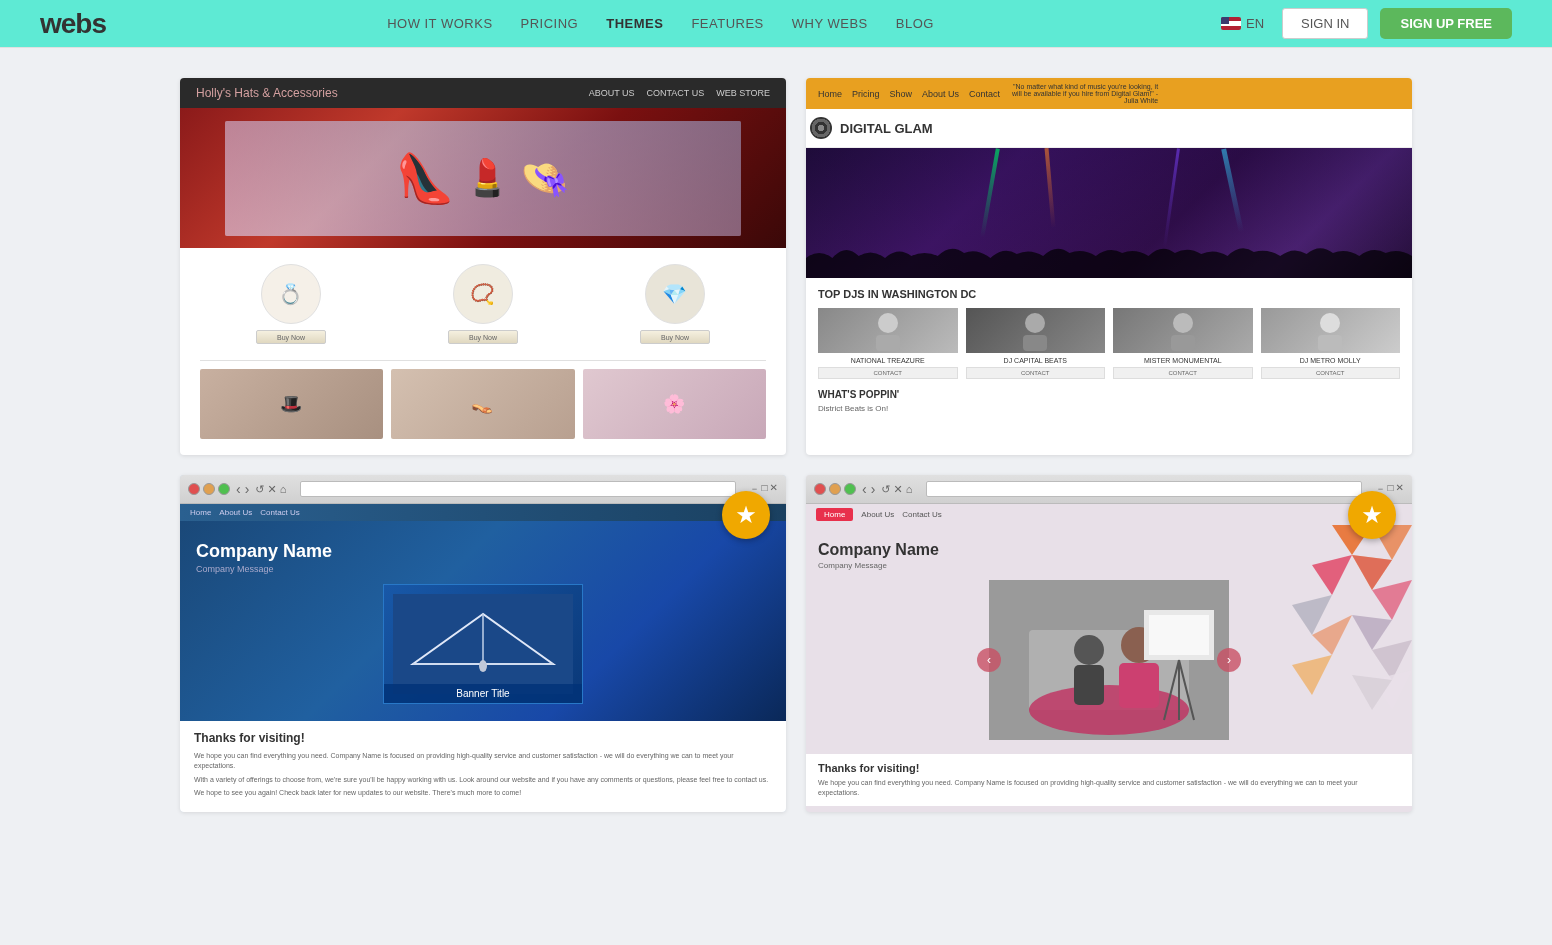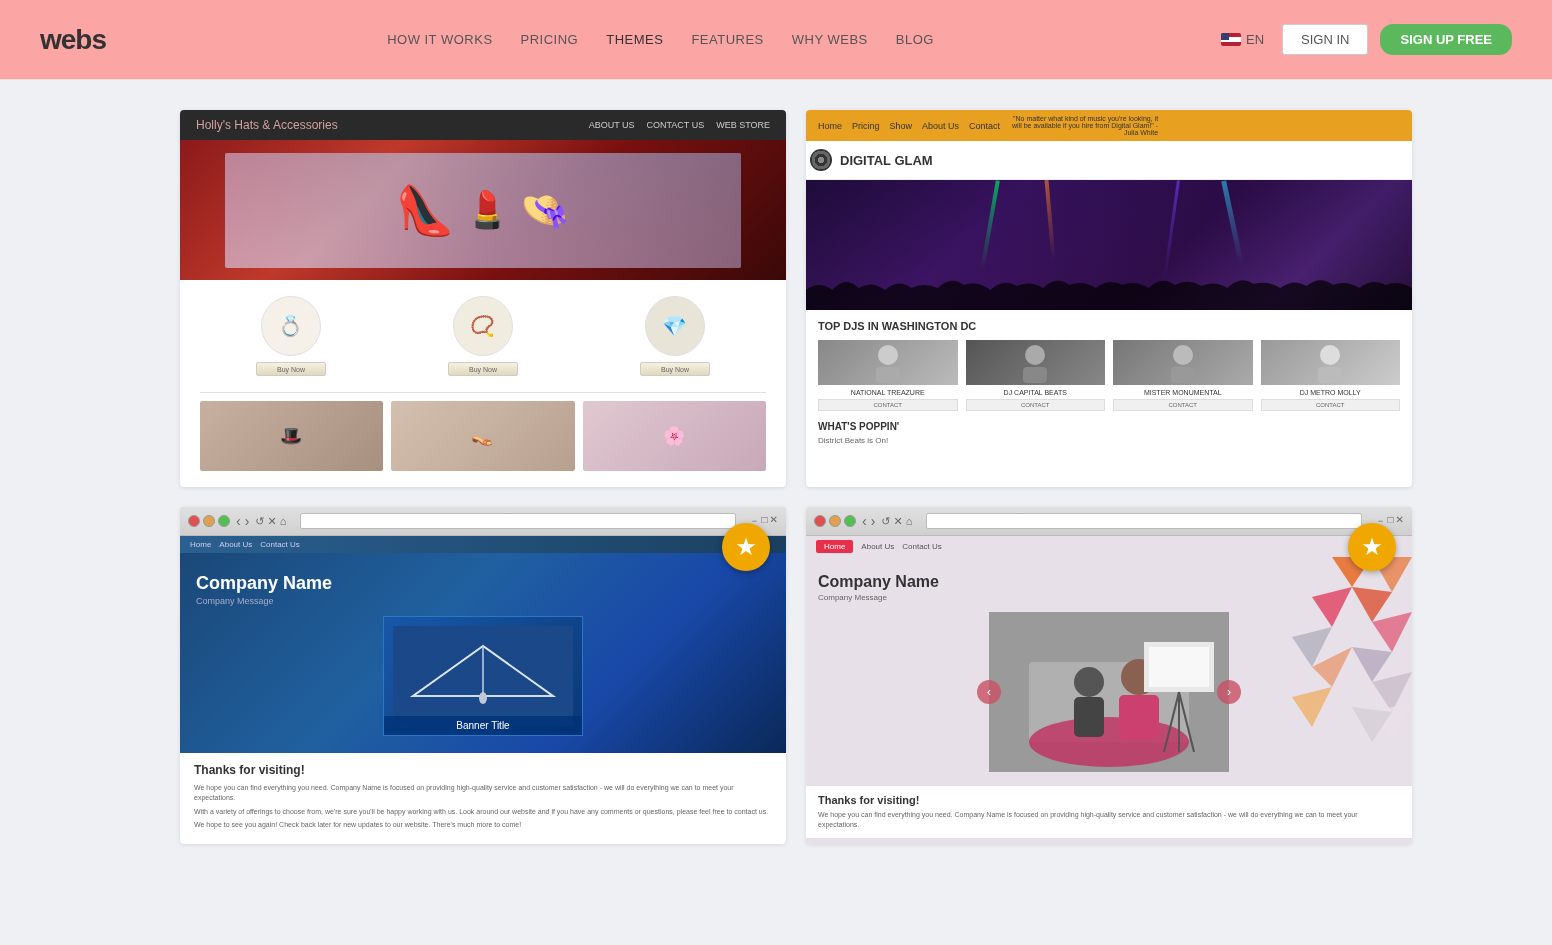--- a/index.html
+++ b/index.html
@@ -1,42 +1,42 @@
 <!DOCTYPE html>
 <html><head>
   <meta charset="utf-8">
   <style>
     * { margin: 0; padding: 0; box-sizing: border-box; }
     body { font-family: Arial, sans-serif; background: #eef0f3; }
 
     
     header {
-      background: #fca5a5;
-      height: 80px;
+      background: #5eead4;
+      height: 48px;
       display: flex;
       align-items: center;
       justify-content: space-between;
       padding: 0 40px;
       border-bottom: 1px solid #e0e0e0;
     }
     .logo {
       font-size: 28px;
       font-weight: bold;
       color: #333;
       letter-spacing: -1px;
     }
     nav { display: flex; align-items: center; gap: 28px; }
     nav a {
       font-size: 13px;
       text-decoration: none;
       color: #555;
       letter-spacing: 0.5px;
       text-transform: uppercase;
     }
-    nav a.active { font-weight: normal; color: #333; }
+    nav a.active { font-weight: bold; color: #333; }
     .header-right { display: flex; align-items: center; gap: 12px; }
     .lang-btn {
       display: flex; align-items: center; gap: 5px;
       font-size: 13px; color: #555; cursor: pointer;
       border: none; background: none; padding: 4px 6px;
     }
     .flag-icon {
       width: 20px; height: 13px; background: linear-gradient(to bottom, #B22234 30%, #fff 30%, #fff 70%, #B22234 70%);
       border-radius: 2px; position: relative; overflow: hidden;
       display: inline-block;
@@ -48,21 +48,21 @@
       background: #3C3B6E;
     }
     .signin-btn {
       border: 1px solid #ccc; background: #fff; color: #555;
       padding: 7px 18px; border-radius: 3px; font-size: 13px;
       cursor: pointer;
       text-align: center;
     }
     .signup-btn {
       background: #5cb85c; color: #fff; border: none;
-      padding: 8px 20px; border-radius: 13px; font-size: 13px;
+      padding: 8px 20px; border-radius: 5px; font-size: 13px;
       cursor: pointer; font-weight: bold;
     }
 
     
     .main-content {
       padding: 30px 140px;
       display: grid;
       grid-template-columns: 1fr 1fr;
       gap: 20px;
       margin-left: 40px;

